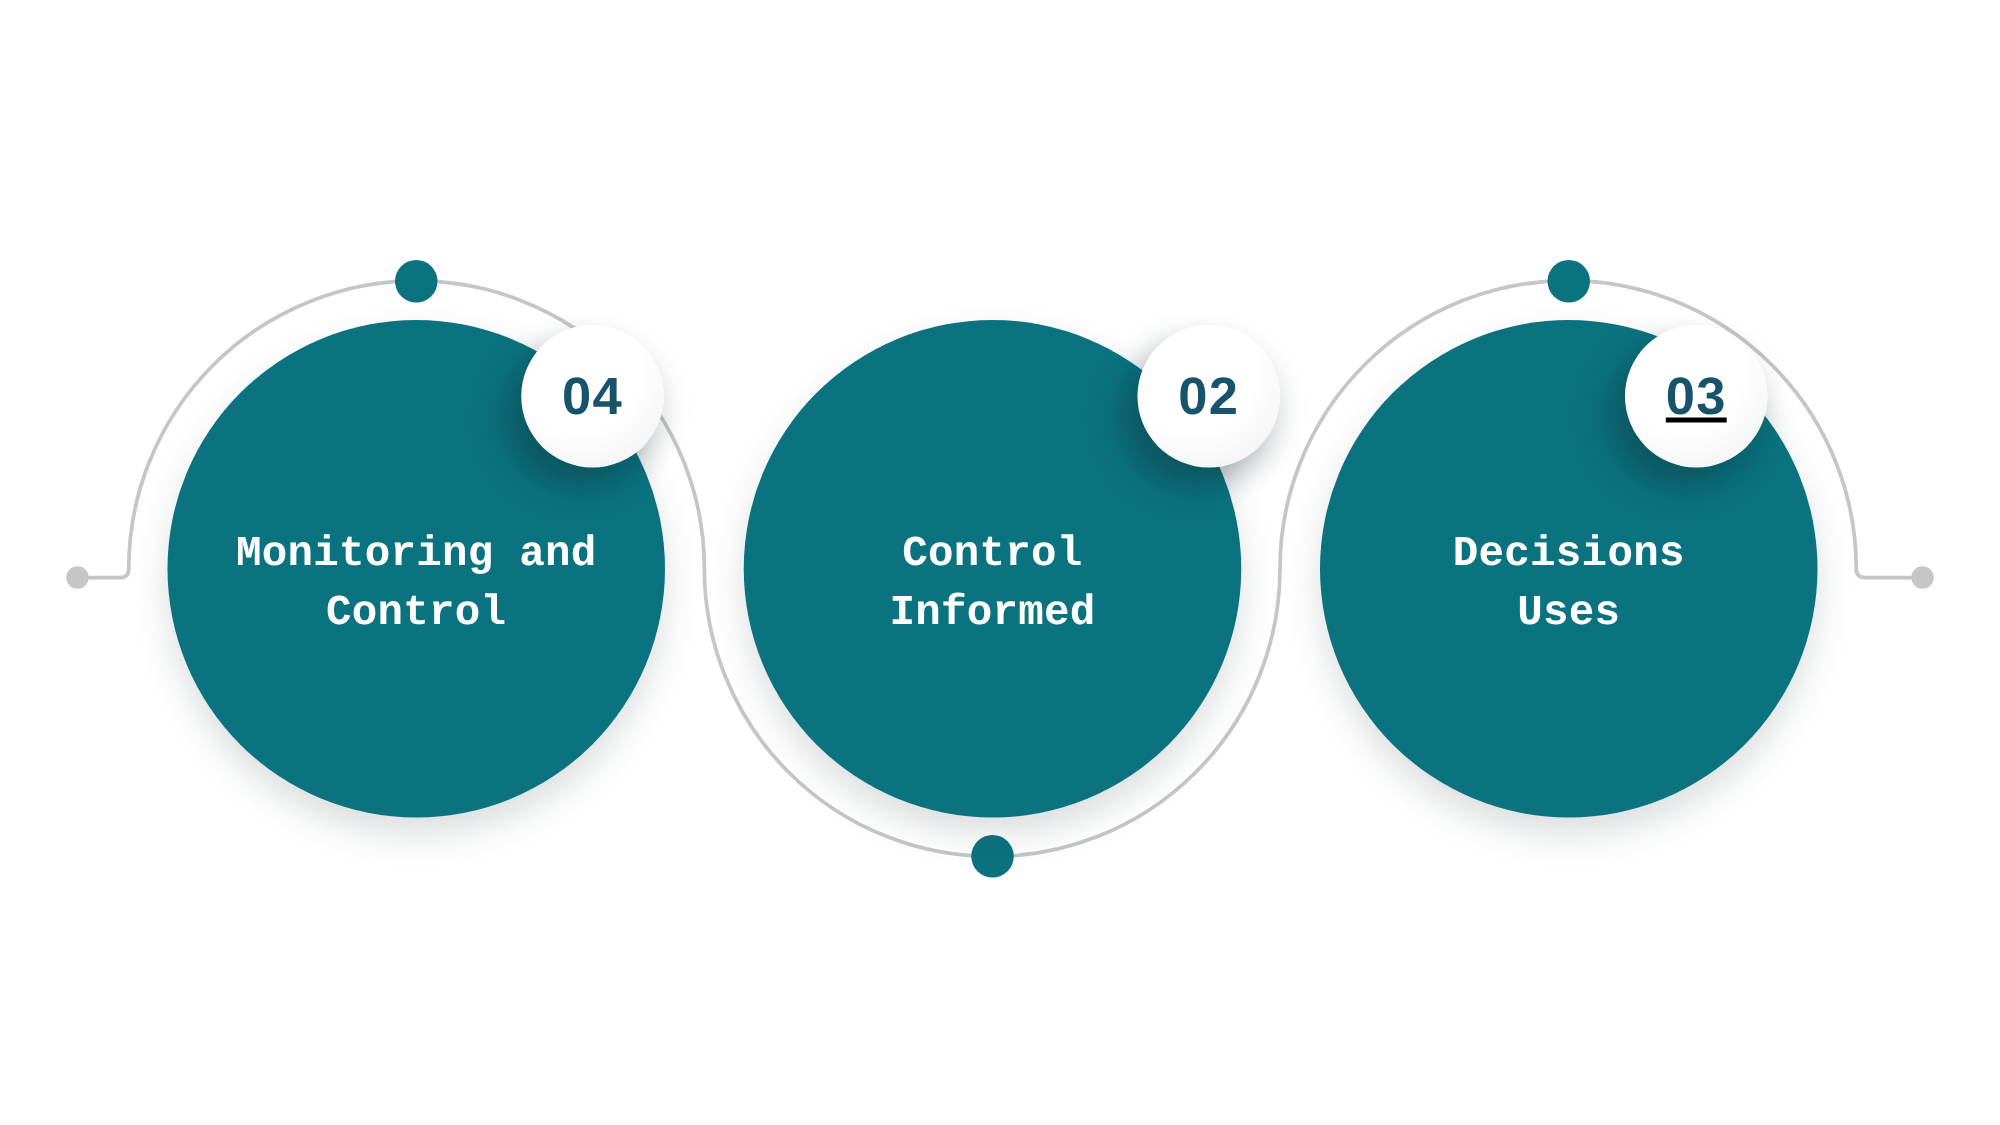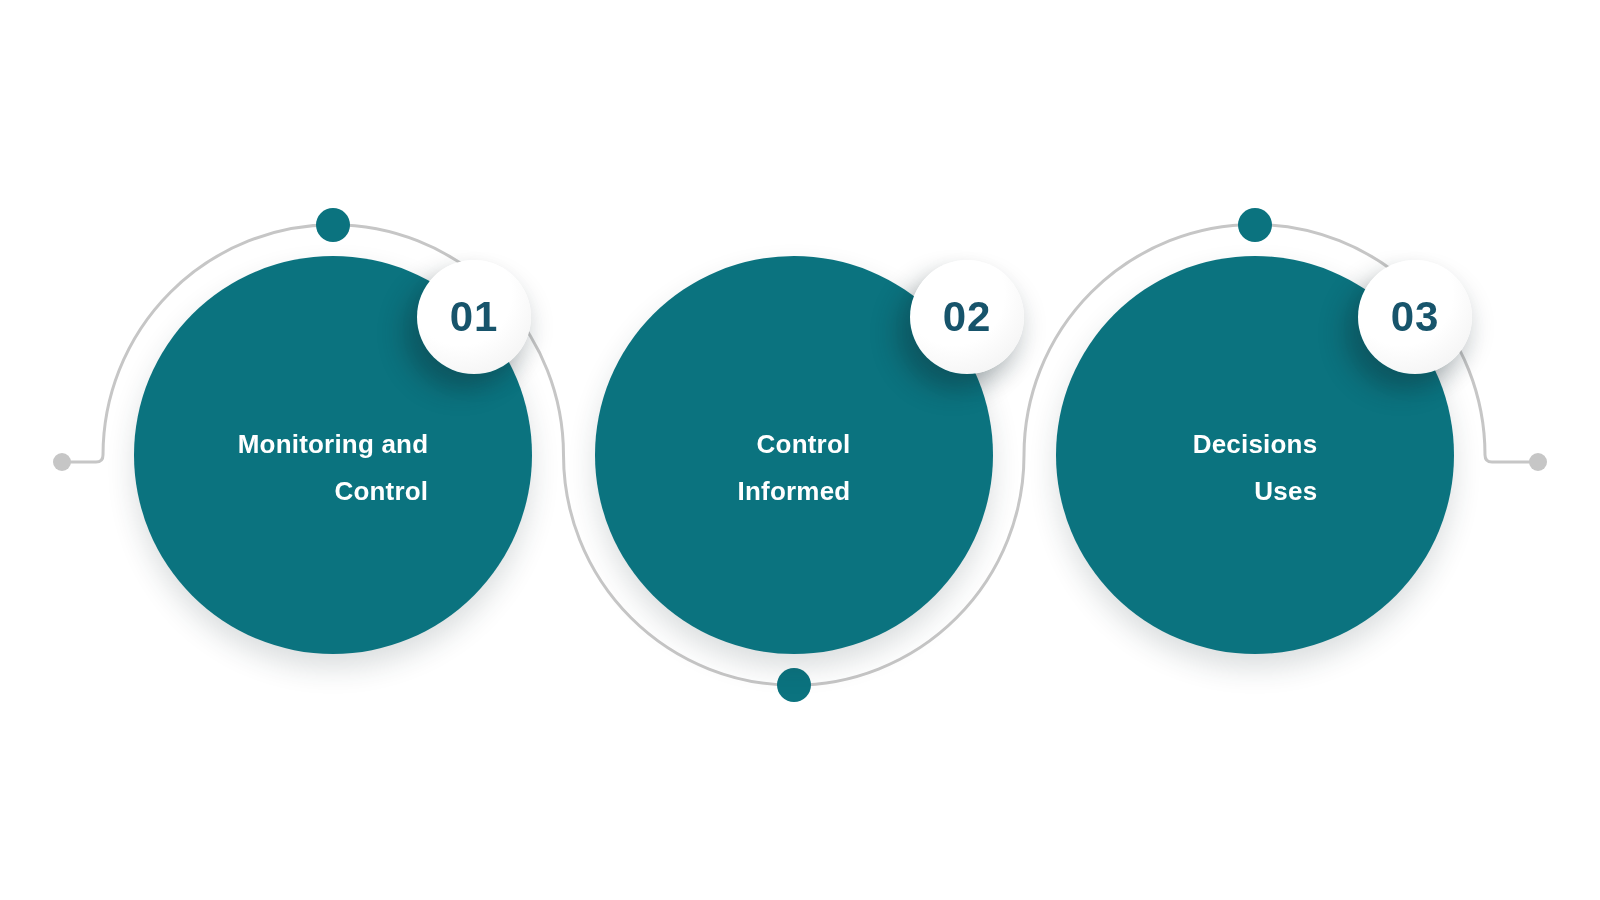--- a/index.html
+++ b/index.html
@@ -40,45 +40,46 @@
     box-shadow: 0 14px 28px rgba(30, 50, 55, 0.16);
     display: flex;
     align-items: center;
     justify-content: center;
   }
   .step-circle.c1 { left: 134px; }
   .step-circle.c2 { left: 595px; }
   .step-circle.c3 { left: 1056px; }
 
   .circle-title {
-    text-align: right;
+    text-align: center;
     color: var(--title_white, #ffffff);
-    font-size: 26px;
+    font-size: 34px;
     font-weight: 700;
     line-height: 47px;
     letter-spacing: 0.2px;
     transform: translateY(13px);
+    font-family: Liberation Mono, monospace;
   }
   .title-line { display: block; }
 
   .number-badge {
     position: absolute;
     top: 260px;
     width: 114px;
     height: 114px;
     border-radius: 50%;
     background: radial-gradient(circle at 38% 30%, #ffffff 48%, #f4f4f4 82%, #ebebeb 100%);
     box-shadow: -14px 16px 26px rgba(20, 40, 46, 0.32), 4px 10px 22px rgba(20, 40, 46, 0.10);
     display: flex;
     align-items: center;
     justify-content: center;
   }
   .number-badge.b1 { left: 417px; }
   .number-badge.b2 { left: 910px; }
-  .number-badge.b3 { left: 1358px; }
+  .number-badge.b3 { left: 1300px; text-decoration: underline; }
 
   .badge-number {
     color: var(--number_blue, #17546b);
     font-size: 42px;
     font-weight: 700;
     letter-spacing: 1px;
   }
 </style>
 </head>
 <body>
@@ -113,21 +114,21 @@
   </div>
 
   <div class="step-circle c3">
     <div class="circle-title">
       <span class="title-line">Decisions</span>
       <span class="title-line">Uses</span>
     </div>
   </div>
 
   <div class="number-badge b1">
-    <span class="badge-number">01</span>
+    <span class="badge-number">04</span>
   </div>
 
   <div class="number-badge b2">
     <span class="badge-number">02</span>
   </div>
 
   <div class="number-badge b3">
     <span class="badge-number">03</span>
   </div>
 

